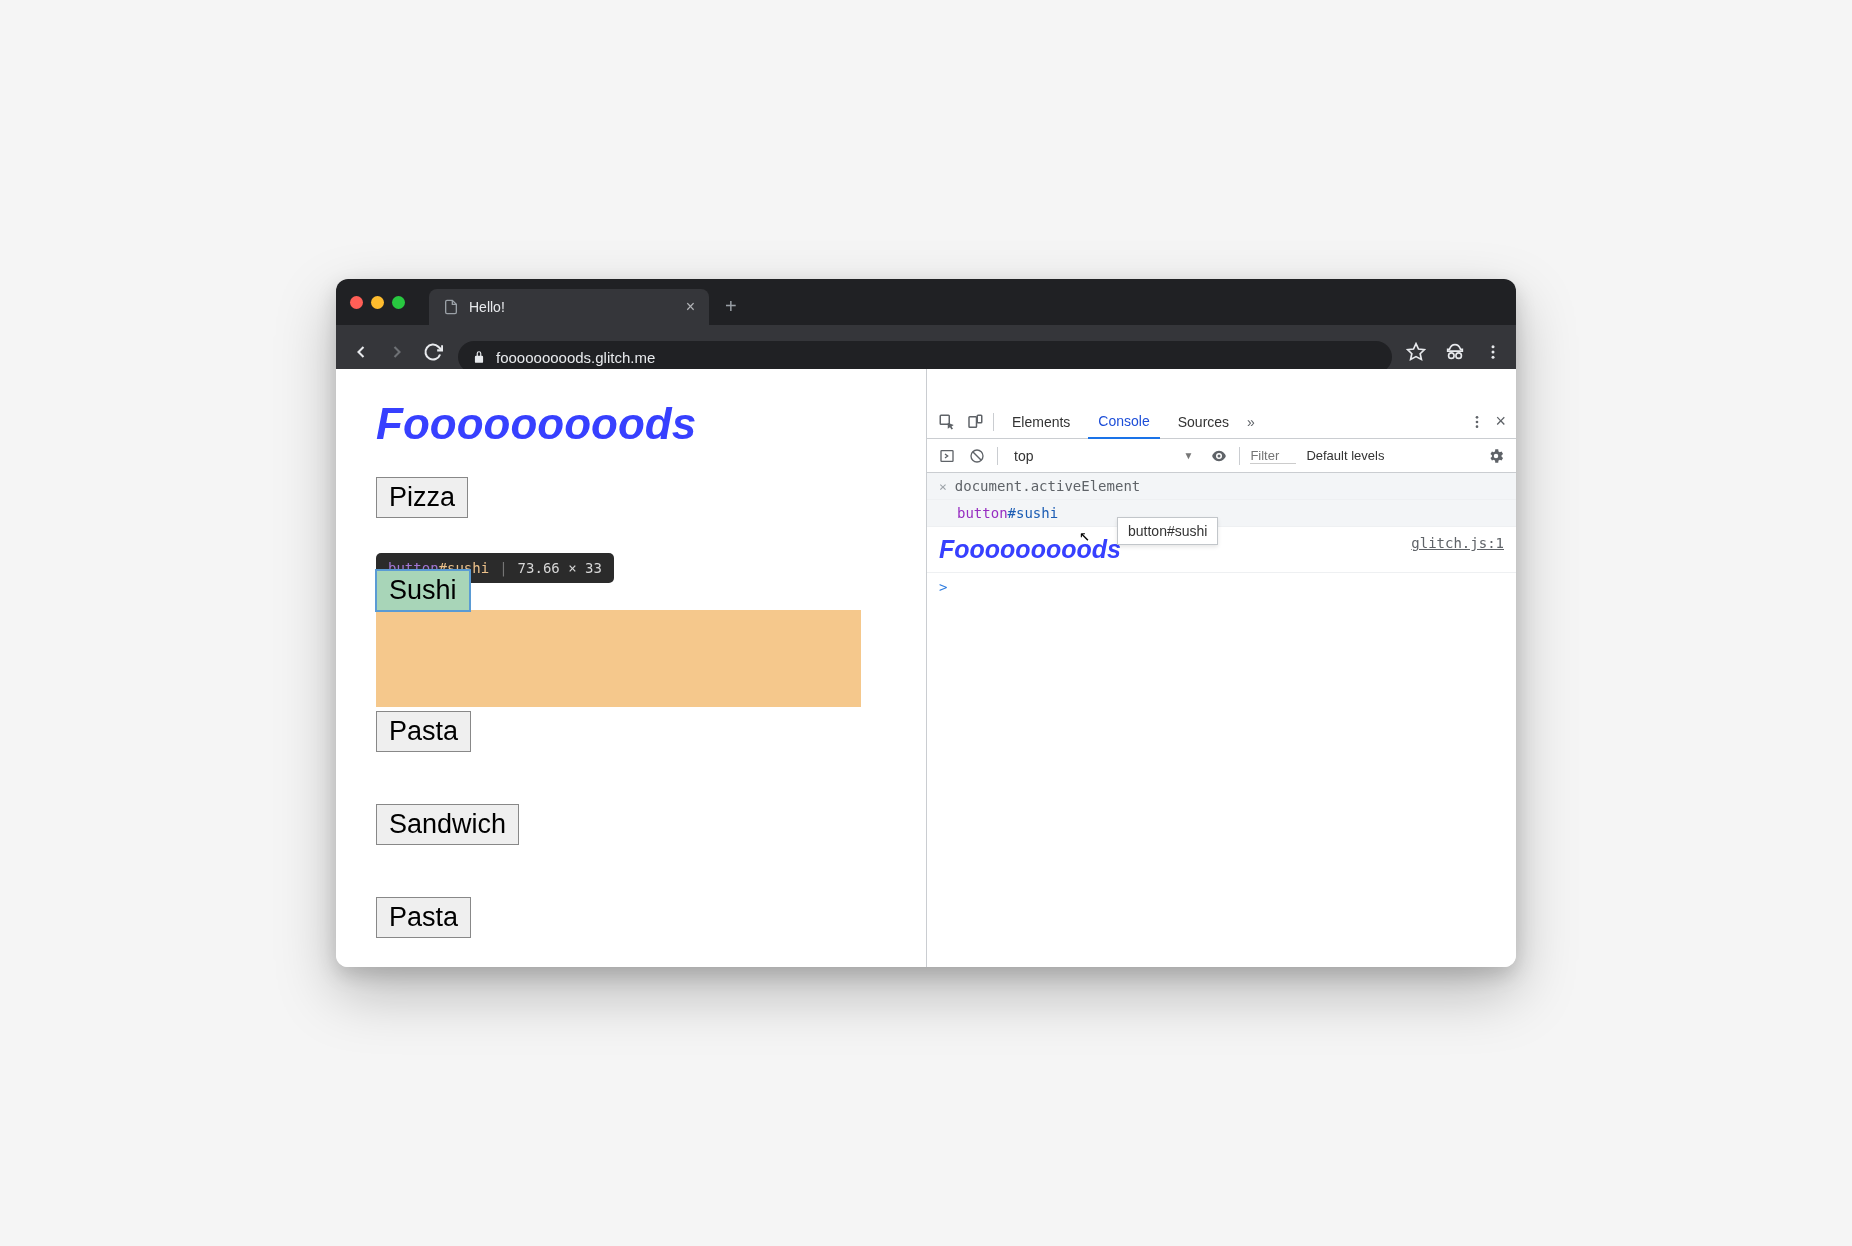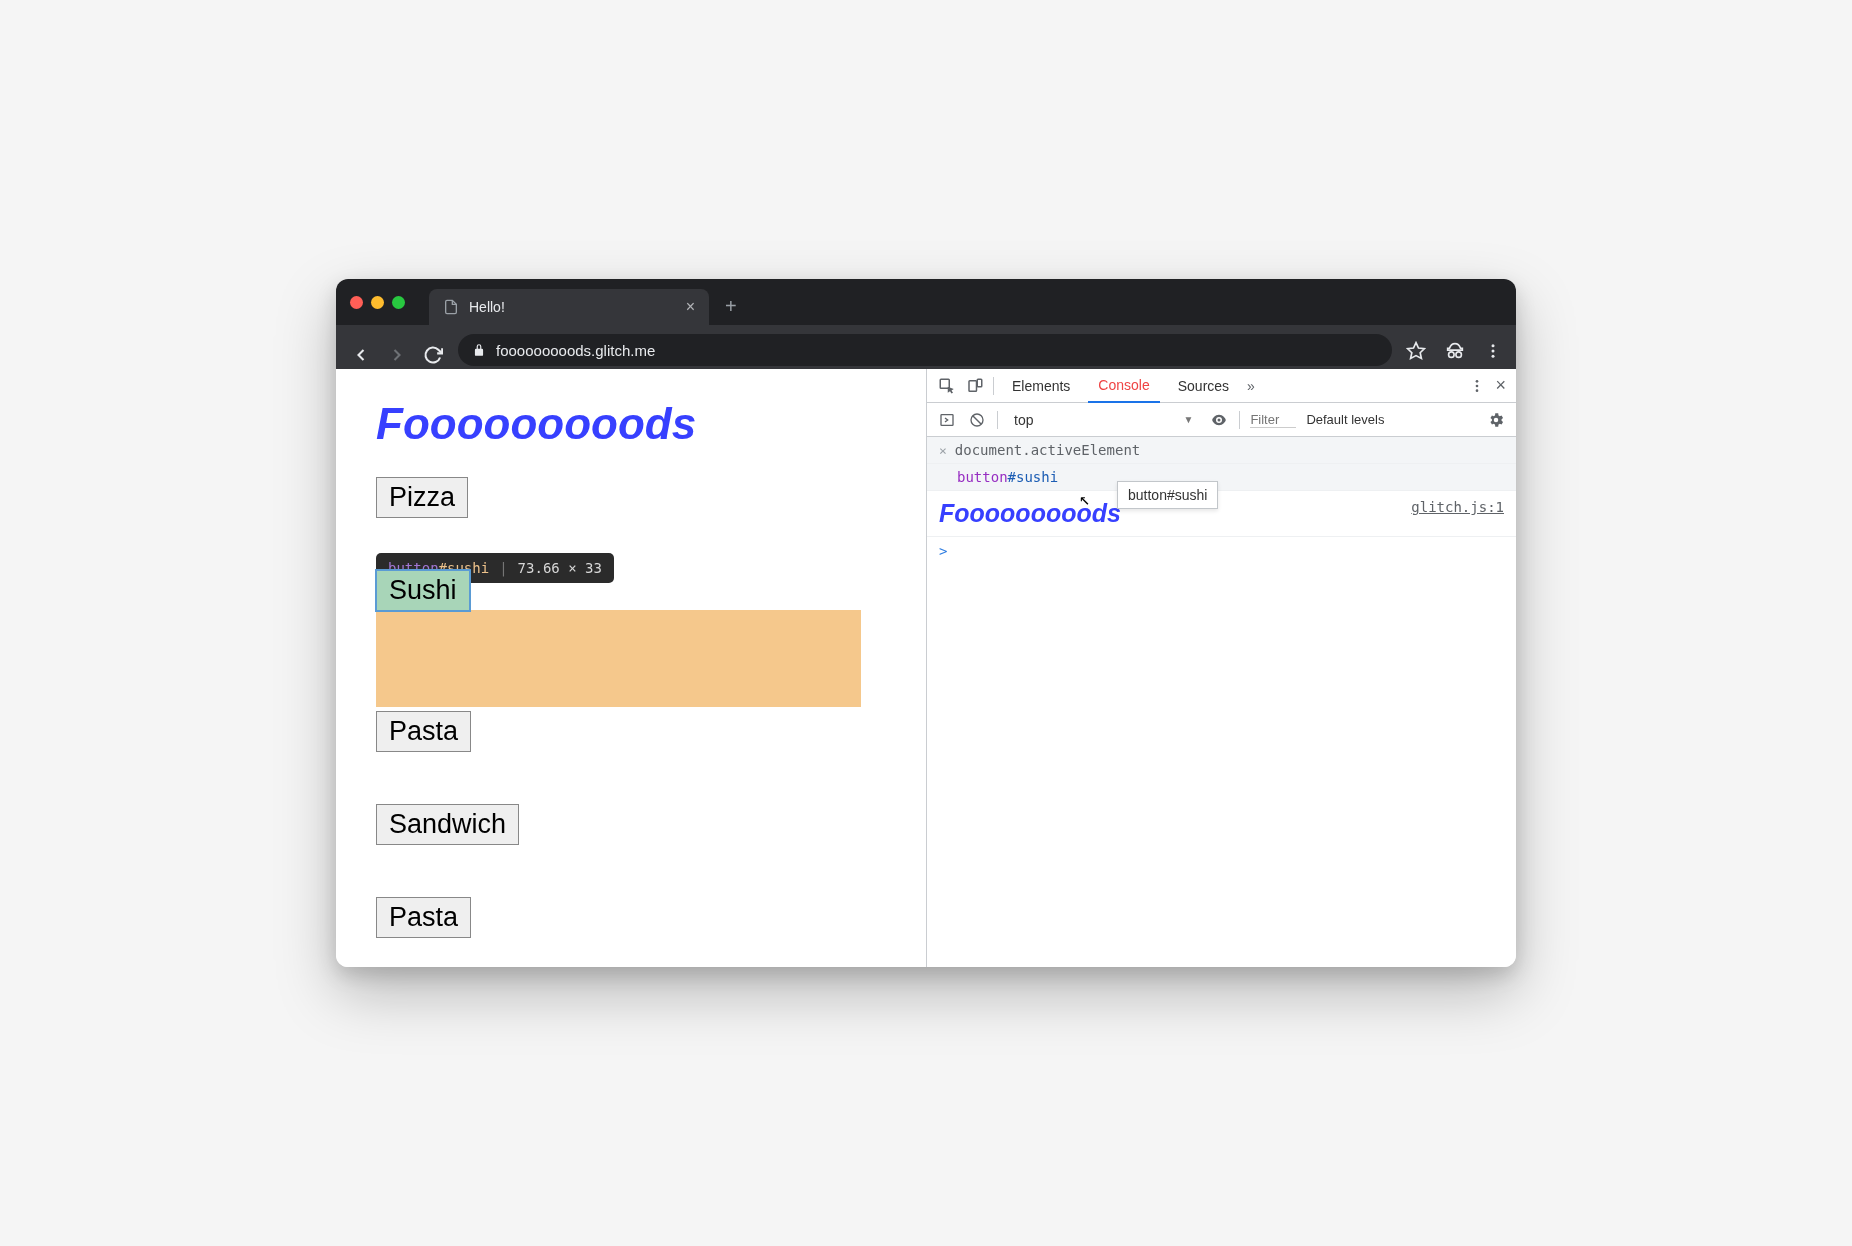--- a/index.html
+++ b/index.html
@@ -44,22 +44,22 @@
   color: #e8eaed;
   font-size: 14px;
 }
 .tab .file-icon { width: 16px; height: 16px; }
 .tab .close { margin-left: auto; opacity: 0.7; font-size: 16px; }
 .newtab { color: #9aa0a6; font-size: 20px; margin-left: 16px; margin-top: 8px; cursor: pointer; }
 .toolbar {
   background: #35363a;
   height: 44px;
   display: flex;
-  align-items: flex-end;
-  padding: 3px 14px;
+  align-items: flex-start;
+  padding: 16px 14px;
   gap: 14px;
 }
 .nav-btn { color: #e8eaed; width: 22px; height: 22px; display: flex; align-items: center; justify-content: center; cursor: pointer; }
 .nav-btn.disabled { color: #6e7175; }
 .omnibox {
   flex: 1;
   background: #202124;
   height: 32px;
   border-radius: 16px;
   display: flex;
@@ -151,23 +151,24 @@
   font-size: 14px;
 }
 .dt-tabs {
   height: 34px;
   border-bottom: 1px solid #cacdd1;
   display: flex;
   align-items: center;
   padding: 0 10px;
   gap: 8px;
   color: #5f6368;
+  margin-top: 36px;
 }
 .dt-tab { padding: 8px 10px; cursor: pointer; color: #333; }
-.dt-tab.active { color: #ef4444; border-bottom: 2px solid #1a73e8; text-align: right; }
+.dt-tab.active { color: #1d4ed8; border-bottom: 2px solid #1a73e8; text-align: right; }
 .dt-icon { width: 20px; height: 20px; display: flex; align-items: center; justify-content: center; cursor: pointer; }
 .dt-tabs .spacer { flex: 1; }
 .dt-tabs .chevron { color: #5f6368; font-size: 14px; }
 .dt-close { color: #5f6368; font-size: 18px; cursor: pointer; }
 .dt-subbar {
   height: 34px;
   border-bottom: 1px solid #cacdd1;
   display: flex;
   align-items: center;
   padding: 0 10px;

